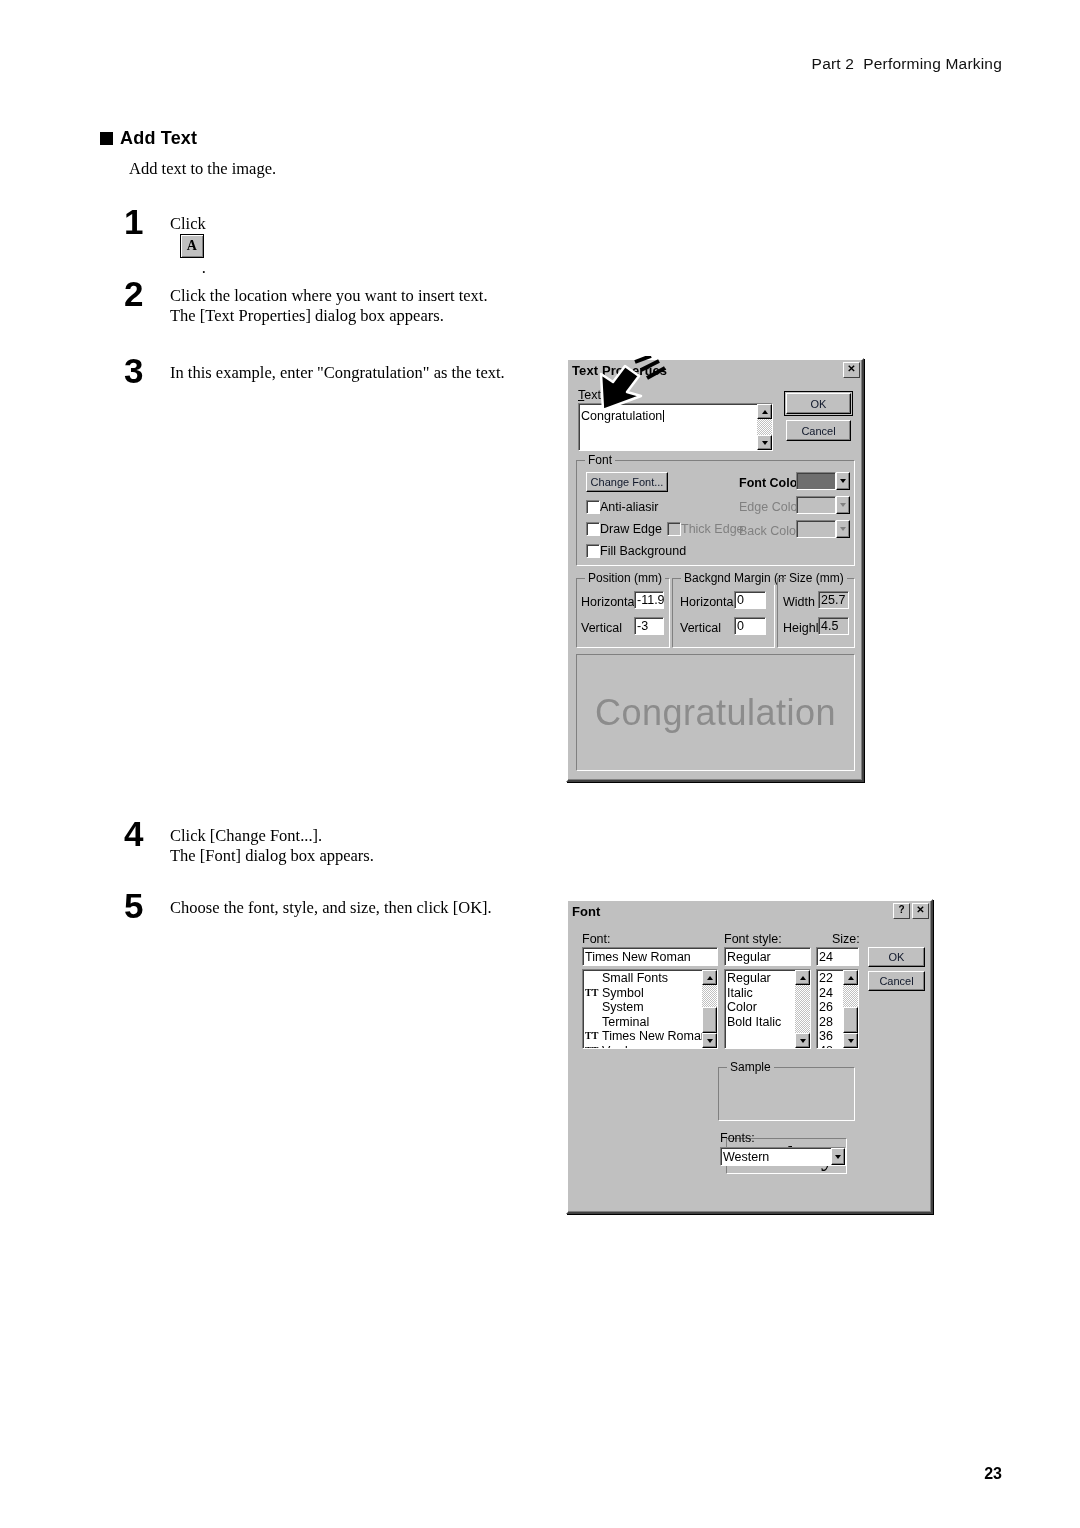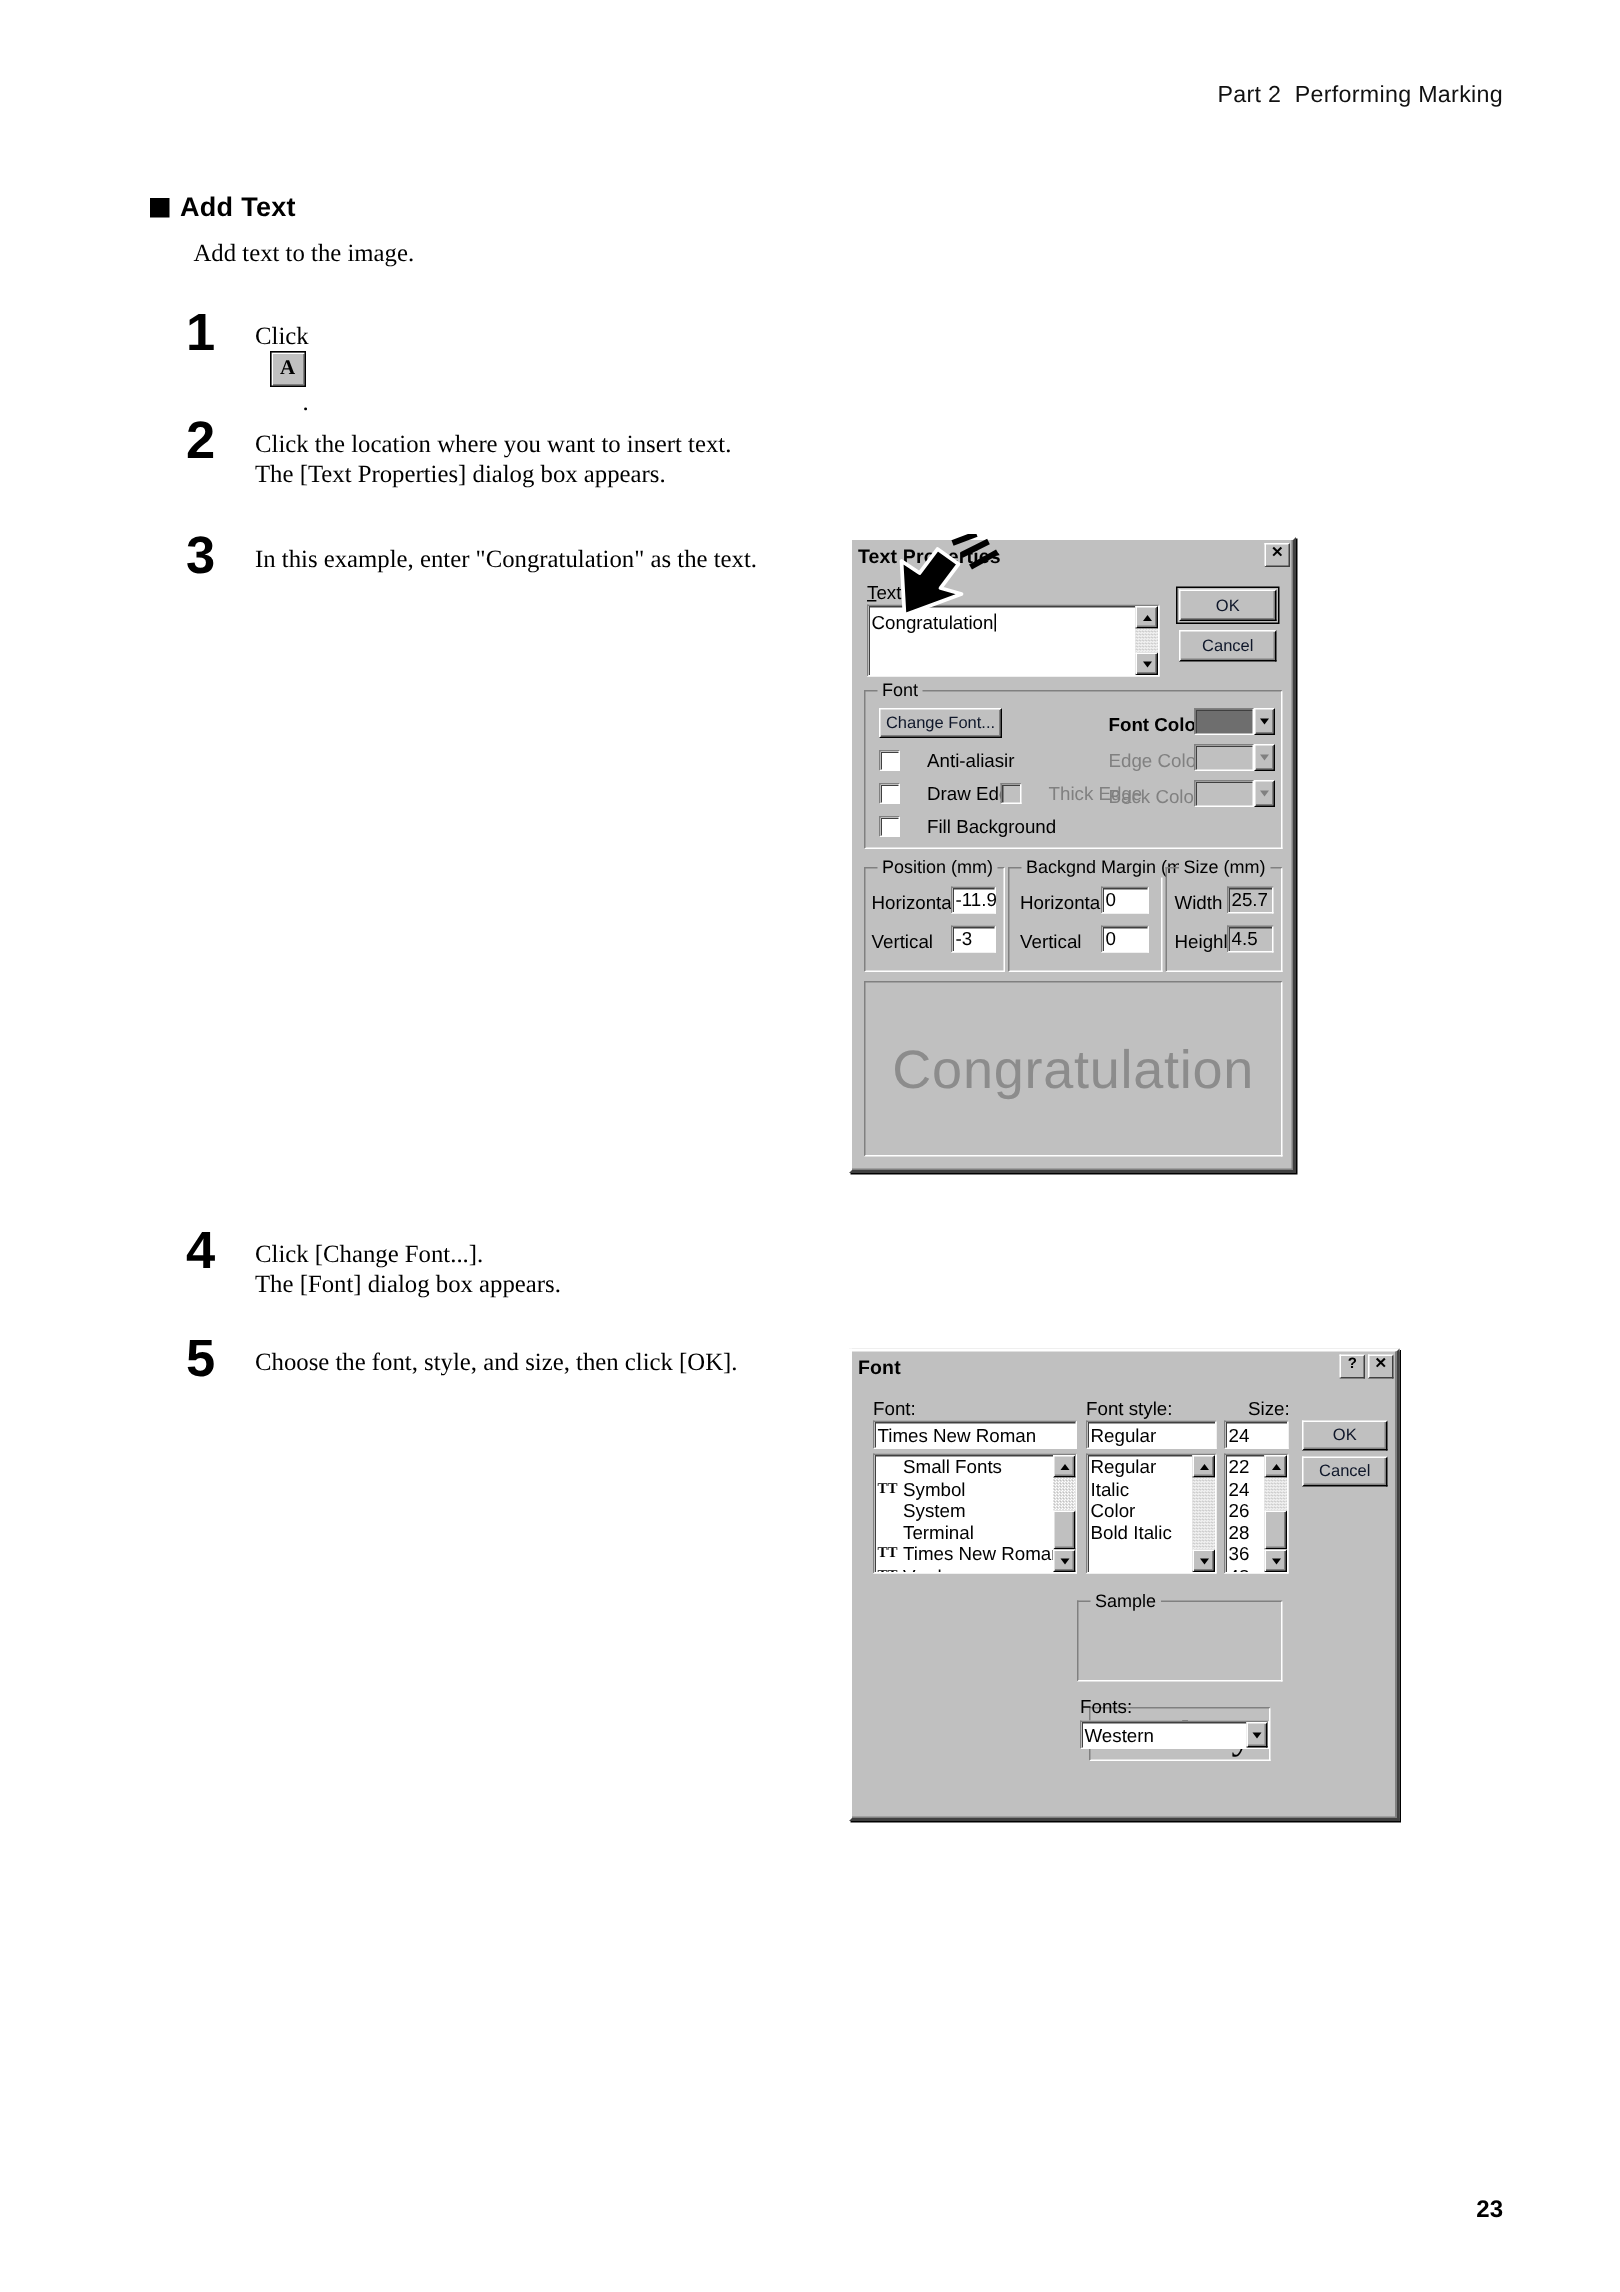--- a/index.html
+++ b/index.html
@@ -117,21 +117,21 @@
   .btn.default{outline:1px solid #000;outline-offset:1px;}
   
   .cbox{
     width:12px;height:12px;background:#ffffff;
     border-top:1px solid #808080;border-left:1px solid #808080;
     border-right:1px solid #ffffff;border-bottom:1px solid #ffffff;
     box-shadow: inset 1px 1px 0 #404040;
     flex:none;
   }
   .cbox.dim{background:#c0c0c0;}
-  .chk-row{display:flex;align-items:flex-end;gap:18px;font-size:12.5px;white-space:nowrap;}
+  .chk-row{display:flex;align-items:flex-end;gap:0;font-size:12.5px;white-space:nowrap;}
   .dim-text{color:#808080;}
   .lbl{font-size:12.5px;white-space:nowrap;}
   .u{text-decoration:underline;}
   
   .swatch-combo{display:flex;align-items:stretch;}
   .swatch{
     width:40px;height:18px;
     border-top:1px solid #808080;border-left:1px solid #808080;
     border-right:1px solid #ffffff;border-bottom:1px solid #ffffff;
     box-shadow: inset 1px 1px 0 #404040;

